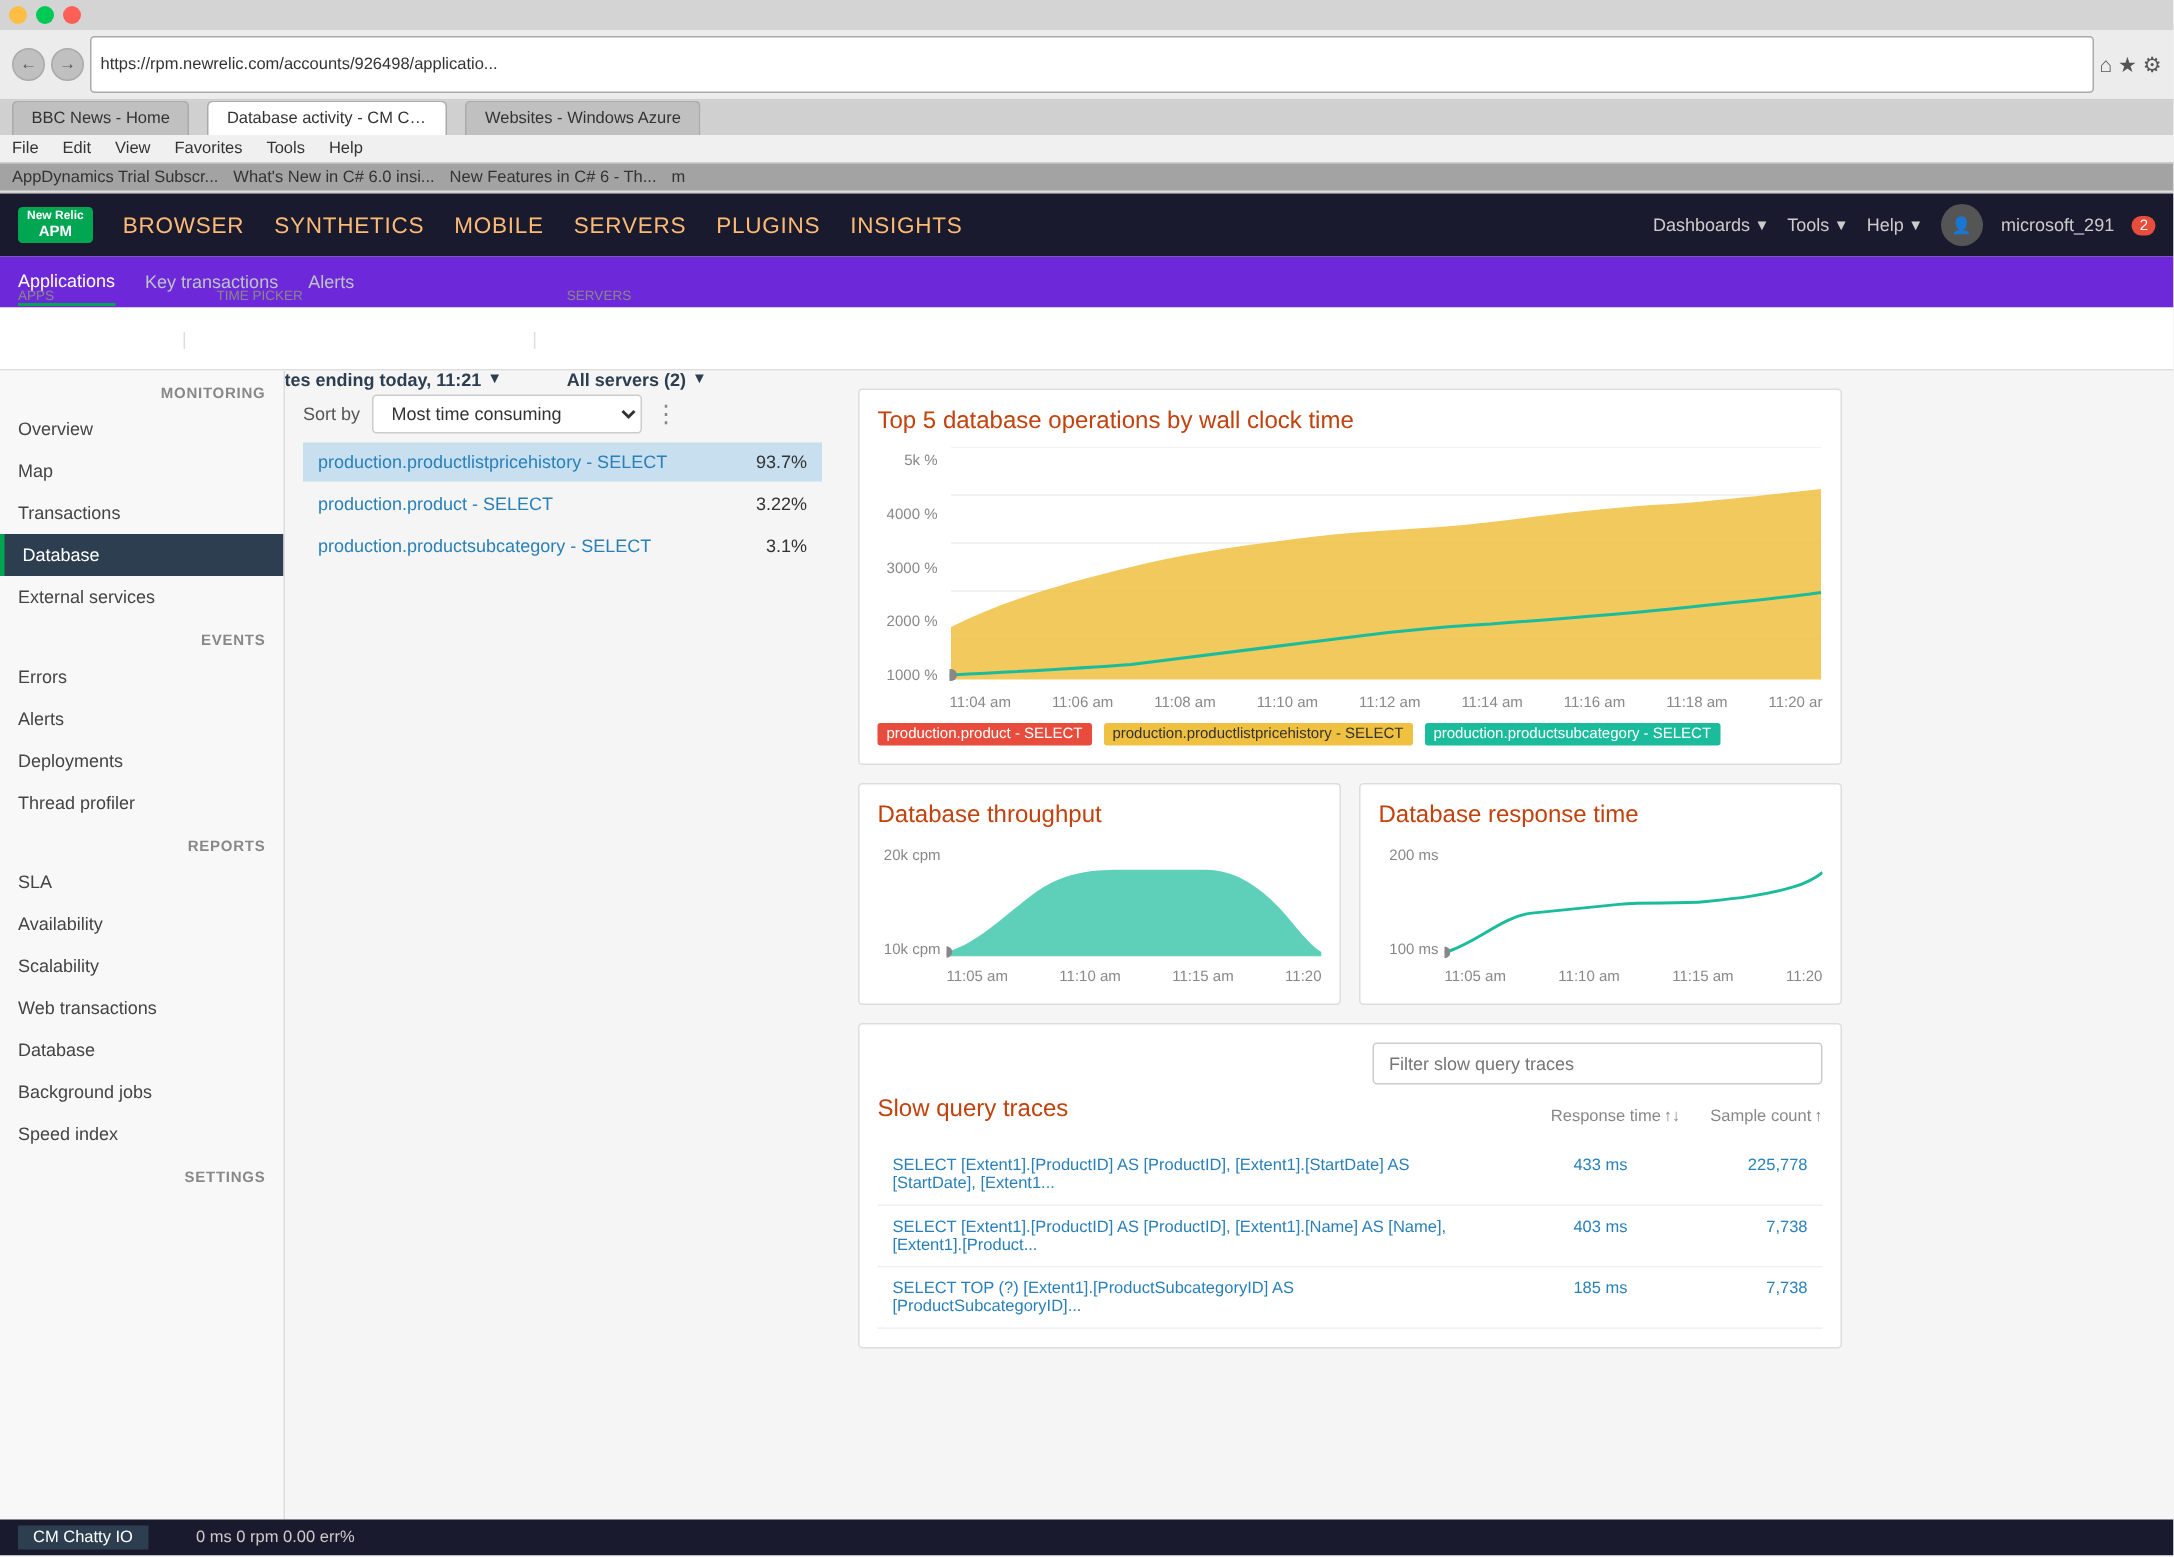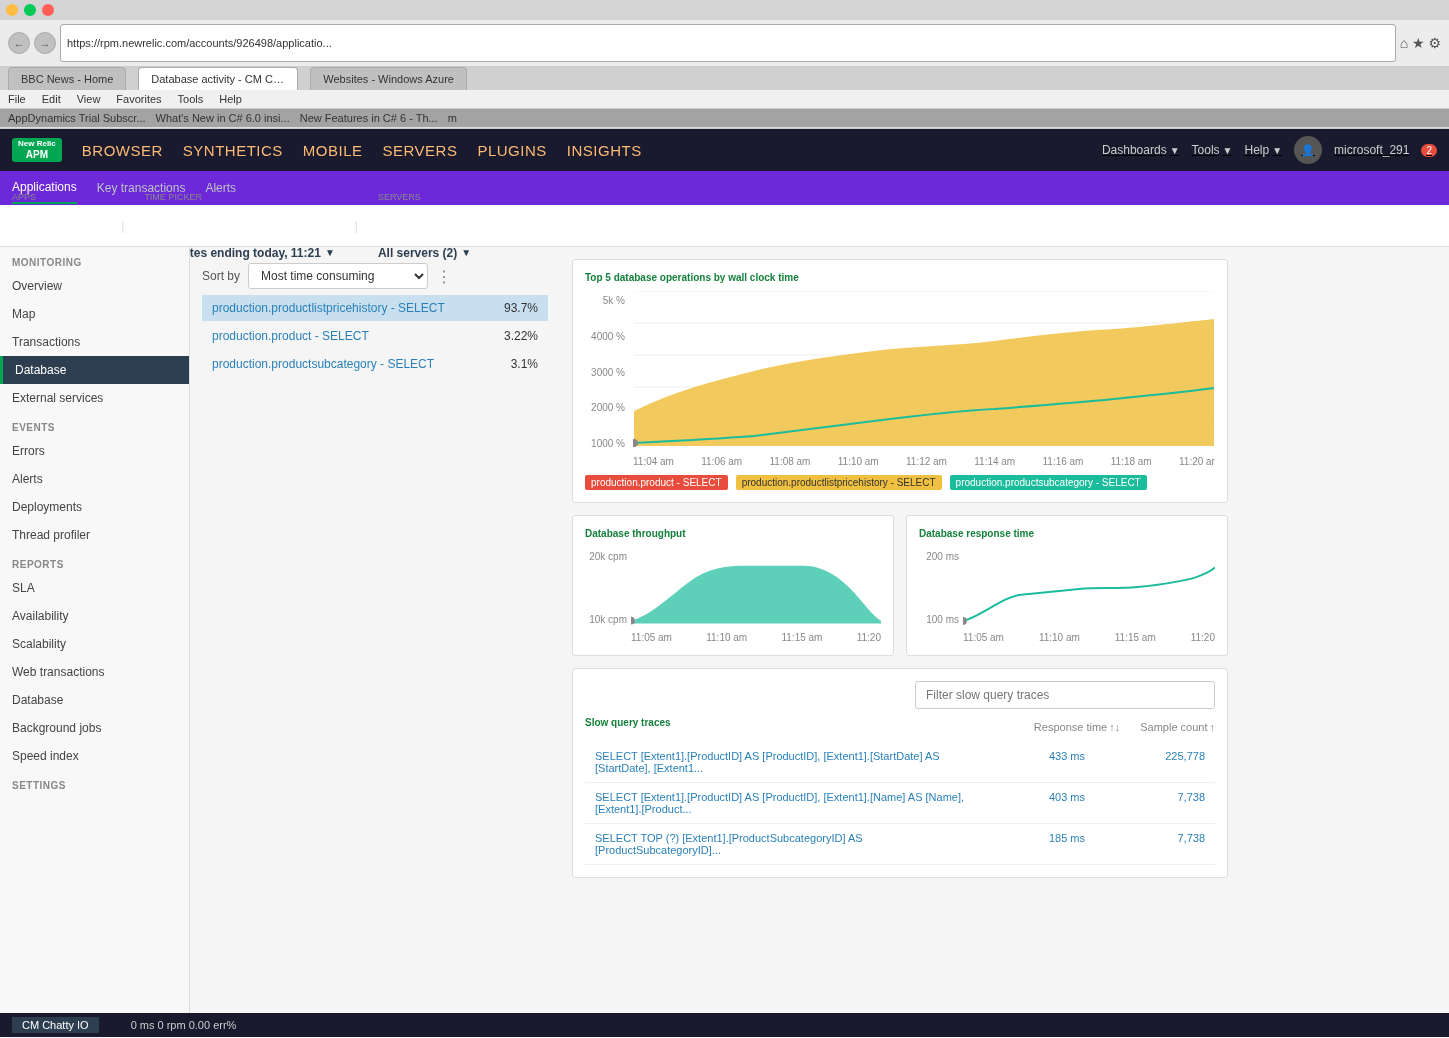--- a/index.html
+++ b/index.html
@@ -26,21 +26,21 @@
 
     
     .app-container { height: calc(1038px - 130px); display: flex; flex-direction: column; background: #f5f5f5; }
 
     
     .top-nav { background: #1a1a2e; display: flex; align-items: center; padding: 0 12px; height: 42px; }
     .apm-logo { background: #00a651; color: white; padding: 2px 6px; border-radius: 3px; font-size: 10px; margin-right: 20px; font-weight: bold; display: flex; flex-direction: column; align-items: center; line-height: 1.1; }
     .apm-logo .nr { font-size: 8px; }
     .top-nav-items { display: flex; gap: 20px; flex: 1; }
     .top-nav-item { color: #fdba74; font-size: 15px; cursor: pointer; padding: 4px 0; text-transform: uppercase; letter-spacing: 0.5px; }
-    .top-nav-right { display: flex; align-items: center; gap: 12px; text-decoration: underline; }
+    .top-nav-right { display: flex; align-items: center; gap: 12px; }
     .top-nav-right-item { color: #ccc; font-size: 12px; cursor: pointer; display: flex; align-items: center; gap: 3px; }
     .user-avatar { background: #555; border-radius: 50%; width: 28px; height: 28px; display: flex; align-items: center; justify-content: center; color: white; font-size: 11px; }
     .notif-badge { background: #e74c3c; color: white; border-radius: 10px; padding: 1px 5px; font-size: 10px; }
 
     
     .sub-nav { background: #6d28d9; display: flex; align-items: center; padding: 0 12px; height: 34px; gap: 20px; }
     .sub-nav-item { color: #bdc3c7; font-size: 12px; cursor: pointer; padding: 8px 0; }
     .sub-nav-item.active { color: white; border-bottom: 2px solid #00a651; }
 
     
@@ -48,42 +48,42 @@
     .context-selector { display: flex; flex-direction: column; cursor: pointer; gap: 44px; }
     .context-selector .label { font-size: 9px; text-transform: uppercase; color: #888; }
     .context-selector .value { font-size: 12px; color: #2c3e50; font-weight: bold; display: flex; align-items: center; gap: 4px; }
     .context-divider { color: #ddd; }
 
     
     .main-layout { display: flex; flex: 1; overflow: hidden; }
 
     
     .sidebar { width: 190px; background: #f8f8f8; border-right: 1px solid #ddd; overflow-y: auto; flex-shrink: 0; }
-    .sidebar-section-label { padding: 10px 12px 4px; font-size: 10px; font-weight: bold; color: #888; text-transform: uppercase; letter-spacing: 0.5px; }
+    .sidebar-section-label { padding: 10px 12px 4px; font-size: 10px; font-weight: bold; color: #888; text-transform: uppercase; letter-spacing: 0.5px; text-align: right; }
     .sidebar-item { padding: 7px 12px; cursor: pointer; color: #444; font-size: 12px; display: flex; align-items: center; gap: 6px; }
     .sidebar-item.active { background: #2c3e50; color: white; border-left: 3px solid #00a651; }
 
     
     .sort-bar { display: flex; align-items: center; gap: 8px; padding: 6px 0; }
     .sort-label { font-size: 12px; color: #555; }
     .sort-select { border: 1px solid #ccc; border-radius: 3px; padding: 4px 8px; font-size: 12px; background: white; color: #333; min-width: 180px; }
 
     
     .db-list { display: flex; flex-direction: column; gap: 2px; }
     .db-item { display: flex; align-items: center; justify-content: space-between; padding: 6px 10px; cursor: pointer; }
     .db-item.highlighted { background: #c8dff0; }
     .db-item-name { font-size: 12px; color: #2980b9; }
     .db-item-pct { font-size: 12px; color: #333; }
 
     
     .right-panel { width: 680px; flex-shrink: 0; overflow-y: auto; padding: 12px; display: flex; flex-direction: column; gap: 12px; }
 
     
     .chart-card { background: white; border: 1px solid #ddd; border-radius: 3px; padding: 12px; }
-    .chart-title { font-size: 10px; font-weight: bold; color: #15803d; margin-bottom: 8px; }
+    .chart-title { font-size: 16px; font-weight: normal; color: #c2410c; margin-bottom: 8px; }
 
     
     .chart-svg { width: 100%; }
 
     
     .chart-legend { display: flex; gap: 8px; flex-wrap: wrap; margin-top: 8px; }
     .legend-item { display: flex; align-items: center; gap: 4px; font-size: 10px; padding: 2px 6px; border-radius: 2px; color: white; }
 
     
     .dual-charts { display: flex; gap: 12px; }

